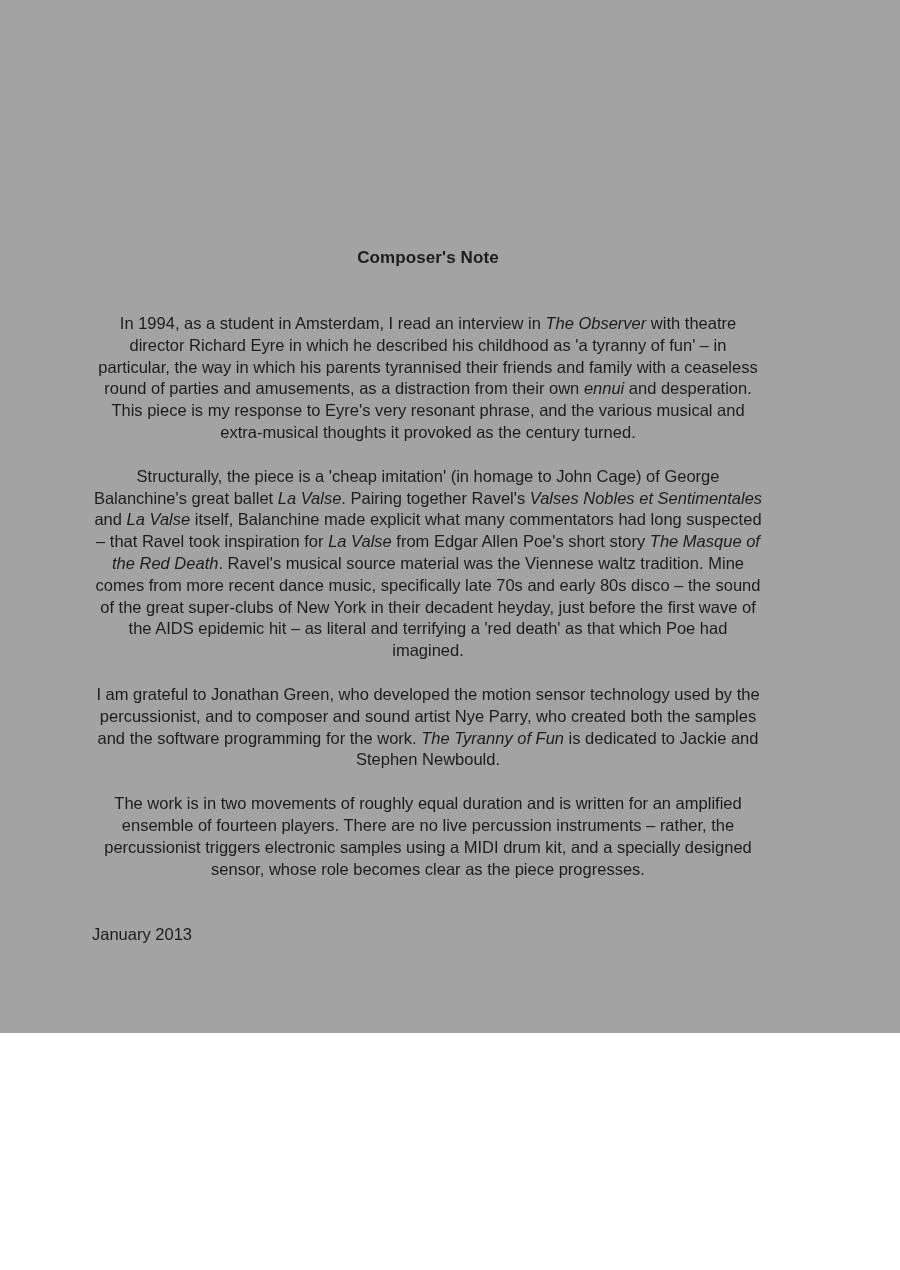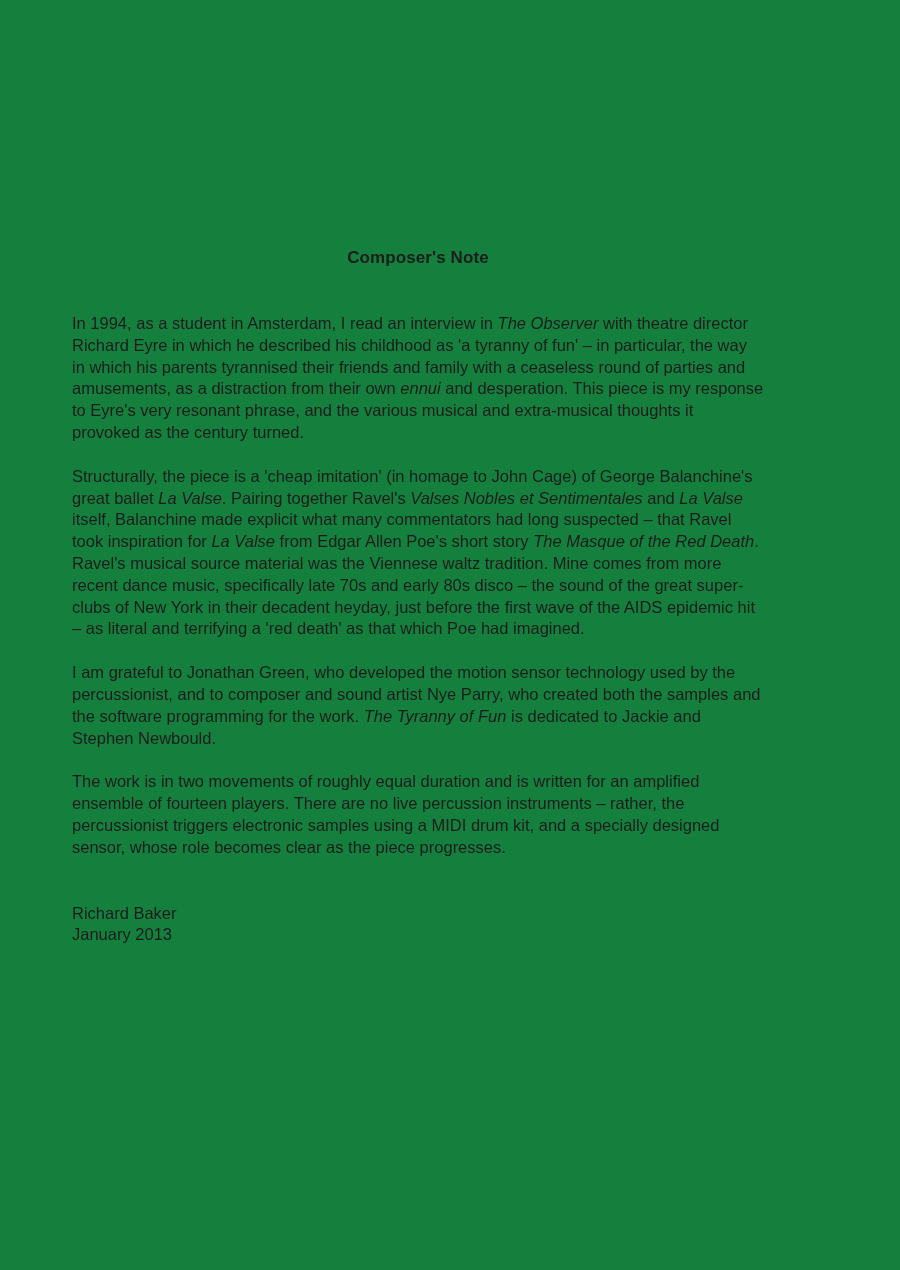--- a/index.html
+++ b/index.html
@@ -3,40 +3,40 @@
 <meta charset="utf-8">
 <style>
   html, body {
     margin: 0;
     padding: 0;
     background: #ffffff;
   }
   .page {
     position: relative;
     width: 900px;
-    height: 1270px;
-    background: #15803d;
+    height: 1033px;
+    background: #a3a3a3;
     color: #1c1c1c;
     font-family: "Liberation Sans", sans-serif;
     box-sizing: border-box;
-    padding: 248px 136px 0 72px;
+    padding: 248px 136px 0 92px;
     overflow: hidden;
   }
   .title {
     font-size: 17px;
     font-weight: bold;
     text-align: center;
     margin: 0 0 45px 0;
     letter-spacing: 0.1px;
   }
   .body p {
     font-size: 16.5px;
     line-height: 21.8px;
     margin: 0 0 22px 0;
-    text-align: left;
+    text-align: center;
   }
   .body em {
     font-style: italic;
   }
   .signature {
     font-size: 16.5px;
     line-height: 21.8px;
     margin-top: 44px;
   }
 </style>
@@ -47,16 +47,15 @@
   <h1 class="title">Composer's Note</h1>
 
   <div class="body">
       <p><span>In 1994, as a student in Amsterdam, I read an interview in </span><em>The Observer</em><span> with theatre director Richard Eyre in which he described his childhood as 'a tyranny of fun' – in particular, the way in which his parents tyrannised their friends and family with a ceaseless round of parties and amusements, as a distraction from their own </span><em>ennui</em><span> and desperation. This piece is my response to Eyre's very resonant phrase, and the various musical and extra-musical thoughts it provoked as the century turned.</span></p>
       <p><span>Structurally, the piece is a 'cheap imitation' (in homage to John Cage) of George Balanchine's great ballet </span><em>La Valse</em><span>.  Pairing together Ravel's </span><em>Valses Nobles et Sentimentales</em><span> and </span><em>La Valse</em><span> itself, Balanchine made explicit what many commentators had long suspected – that Ravel took inspiration for </span><em>La Valse</em><span> from Edgar Allen Poe's short story </span><em>The Masque of the Red Death</em><span>. Ravel's musical source material was the Viennese waltz tradition. Mine comes from more recent dance music, specifically late 70s and early 80s disco – the sound of the great super-clubs of New York in their decadent heyday, just before the first wave of the AIDS epidemic hit – as literal and terrifying a 'red death' as that which Poe had imagined.</span></p>
       <p><span>I am grateful to Jonathan Green, who developed the motion sensor technology used by the percussionist, and to composer and sound artist Nye Parry, who created both the samples and the software programming for the work. </span><em>The Tyranny of Fun</em><span> is dedicated to Jackie and Stephen Newbould.</span></p>
       <p><span>The work is in two movements of roughly equal duration and is written for an amplified ensemble of fourteen players. There are no live percussion instruments – rather, the percussionist triggers electronic samples using a MIDI drum kit, and a specially designed sensor, whose role becomes clear as the piece progresses.</span></p>
     </div>
 
   <div class="signature">
-    <div>Richard Baker</div>
     <div>January 2013</div>
   </div>
 </div>
 
 </body></html>

